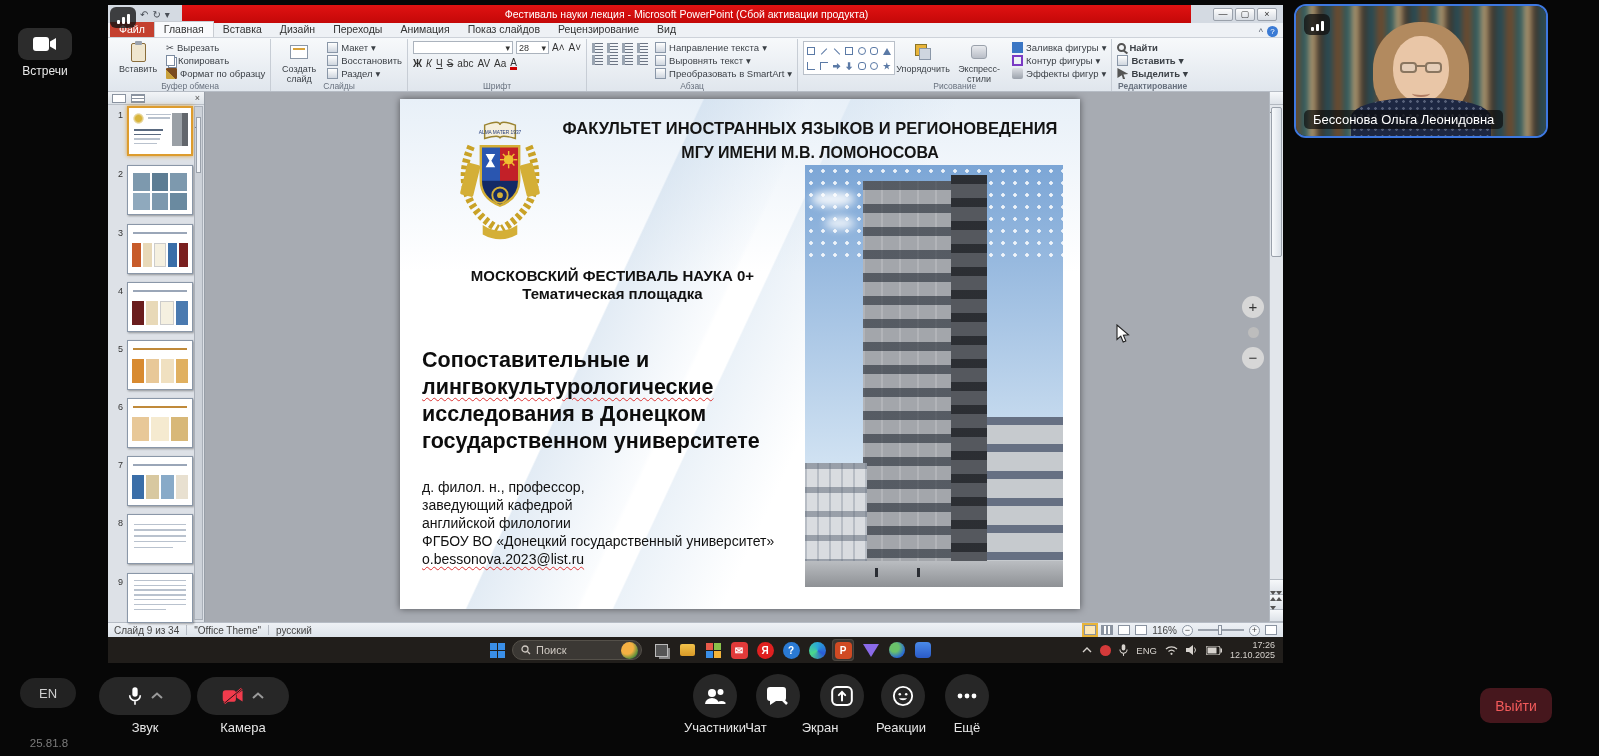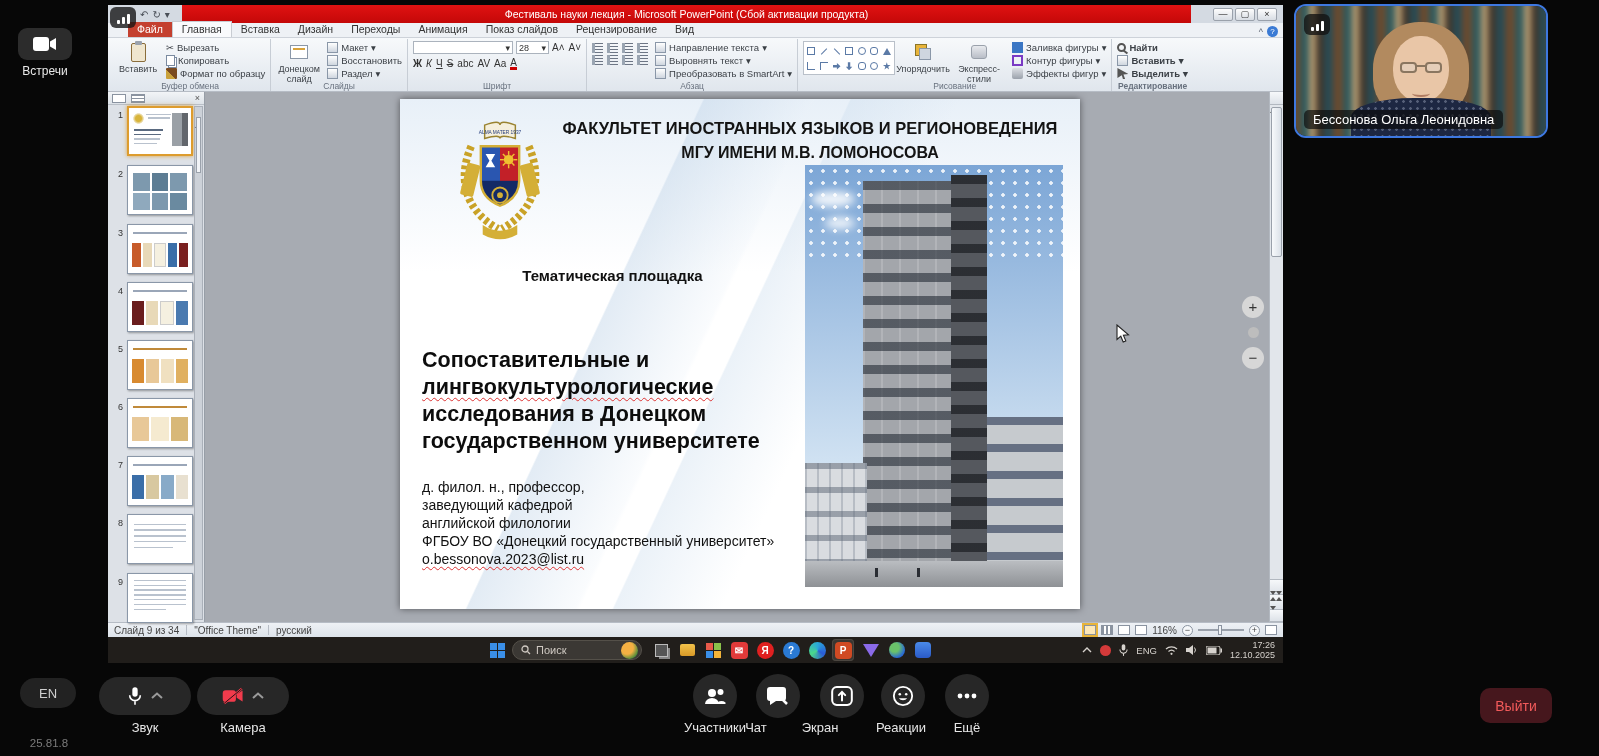--- a/index.html
+++ b/index.html
@@ -60,21 +60,21 @@
 
   .ttl{height:18px;display:flex;background:#d4dae2;}
   .qat{width:74px;display:flex;align-items:center;gap:4px;padding-left:32px;color:#4a4f57;font-size:10px;}
   .ttl-red{flex:1;background:linear-gradient(#e01212,#c40808);color:#fff;font-size:10.5px;
     display:flex;align-items:center;justify-content:center;white-space:nowrap;}
   .winctl{width:92px;display:flex;align-items:center;justify-content:flex-end;gap:2px;padding-right:6px;}
   .wbtn{width:20px;height:13px;border:1px solid #9aa1ab;background:linear-gradient(#fdfdfd,#d8dde4);
     font-size:9px;line-height:11px;text-align:center;color:#333;border-radius:2px;}
   .stats-ov{position:absolute;left:2px;top:2px;z-index:20;}
 
-  .tabrow{height:15px;background:#eef1f5;display:flex;align-items:flex-end;padding-left:20px;border-bottom:1px solid #cdd2d9;}
+  .tabrow{height:15px;background:#eef1f5;display:flex;align-items:flex-end;padding-left:2px;border-bottom:1px solid #cdd2d9;}
   .tab{padding:0 9px;font-size:10.5px;line-height:15px;color:#333;cursor:pointer;white-space:nowrap;}
   .tab.file{background:#c4402f;color:#fff;}
   .tab.active{background:#f9fafc;border:1px solid #c8ccd2;border-bottom:none;}
   .tabrow-right{margin-left:auto;display:flex;align-items:center;gap:4px;padding-right:5px;}
   .mini-ic{font-size:9px;color:#5a6270;}
   .help-ic{width:11px;height:11px;border-radius:50%;background:#3a7ad4;color:#fff;font-size:8px;
     line-height:11px;text-align:center;}
 
   .ribbon{height:54px;background:linear-gradient(#f7f9fb,#e0e6ed);display:flex;padding:1px 0 0 2px;
     border-bottom:1px solid #b6bcc5;font-size:9.5px;color:#3a3f45;}
@@ -298,21 +298,21 @@
             </span>
         </div>
         <span class="glabel">Буфер обмена</span>
       </div>
 
       <div class="grp">
         <div class="bigbtn">
           <span class="bicon">
               <span class="ic-slide" style="width:18px;height:14px"></span>
             </span>
-          <span>Донецком слайд</span>
+          <span>Создать слайд</span>
         </div>
         <div class="stack">
           <span class="sbtn">
               <span class="sicon ic-rect2"></span>
               <span>Макет</span>
               <span>▾</span>
             </span>
           <span class="sbtn">
               <span class="sicon ic-rect2"></span>
               <span>Восстановить</span>
@@ -626,20 +626,21 @@
                 <line x1="53" y1="42" x2="56" y2="45"></line>
                 <line x1="62" y1="51" x2="65" y2="54"></line>
                 <line x1="65" y1="42" x2="62" y2="45"></line>
                 <line x1="56" y1="51" x2="53" y2="54"></line>
               </g>
             <circle cx="50" cy="85" r="8" fill="none" stroke="#d4af37" stroke-width="2"></circle>
             <circle cx="50" cy="85" r="3" fill="#d4af37"></circle>
           </svg>
 
           <div class="s-fest">
+            <div>МОСКОВСКИЙ ФЕСТИВАЛЬ НАУКА 0+</div>
             <div>Тематическая площадка</div>
           </div>
 
           <div class="s-title">
             <div>Сопоставительные и</div>
             <div class="misspell">лингвокультурологические</div>
             <div>исследования в Донецком</div>
             <div>государственном университете</div>
           </div>
 

